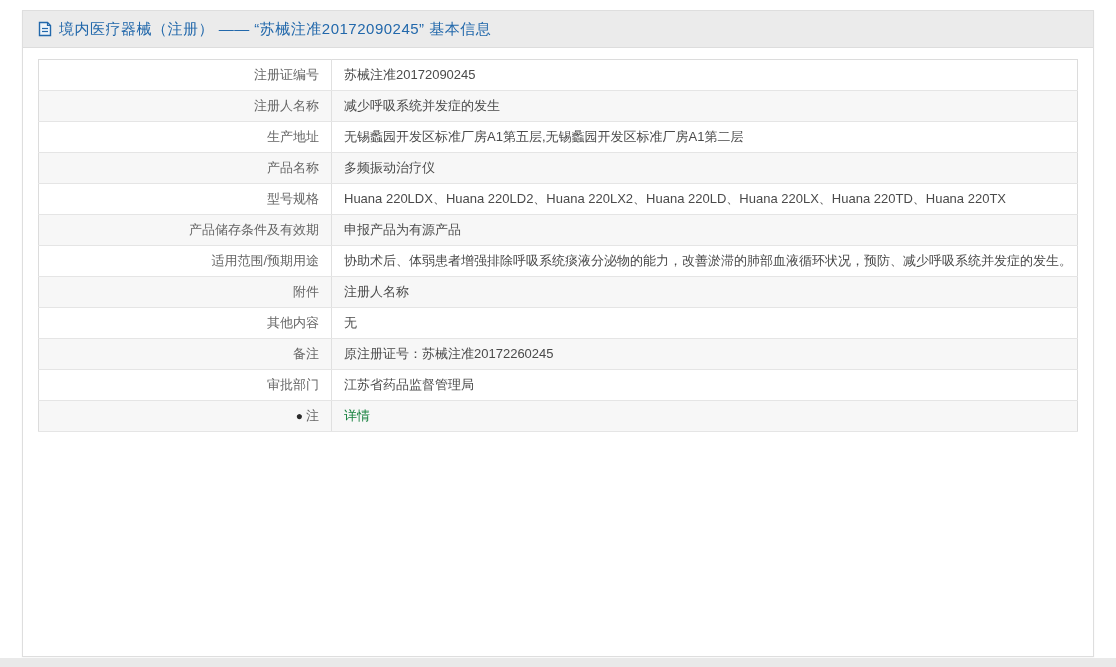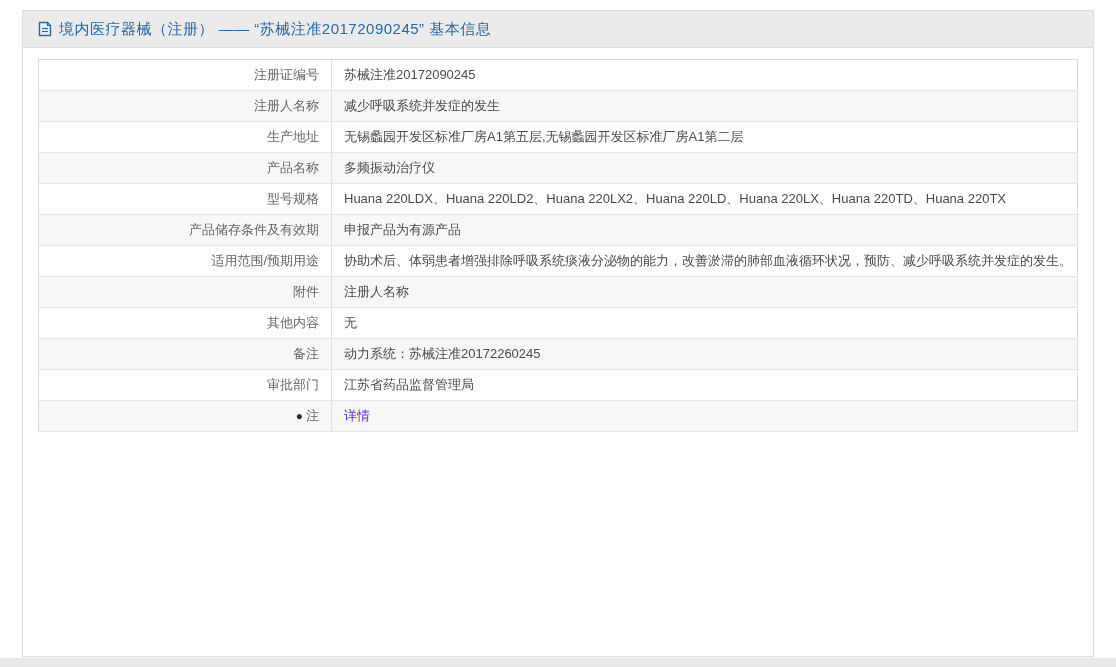--- a/index.html
+++ b/index.html
@@ -59,21 +59,21 @@
   }
   table.info-table td{
     color:#4a4a4a;
     font-size:13px;
     padding:0 12px;
     border-bottom:1px solid #e5e5e5;
     white-space:nowrap;
     overflow:hidden;
   }
   .detail-link{
-    color:#6d28d9;
+    color:#15803d;
     text-decoration:none;
     cursor:pointer;
   }
   .note-bullet{
     color:#2b2b2b;
     font-size:12px;
     margin-right:3px;
     vertical-align:0;
   }
   .footer-band{
@@ -130,21 +130,21 @@
           <tr>
             <th>附件</th>
             <td>注册人名称</td>
           </tr>
           <tr>
             <th>其他内容</th>
             <td>无</td>
           </tr>
           <tr>
             <th>备注</th>
-            <td>动力系统：苏械注准20172260245</td>
+            <td>原注册证号：苏械注准20172260245</td>
           </tr>
           <tr>
             <th>审批部门</th>
             <td>江苏省药品监督管理局</td>
           </tr>
           <tr>
             <th><span class="note-bullet">●</span>注</th>
             <td><a class="detail-link">详情</a></td>
           </tr>
         </tbody>

